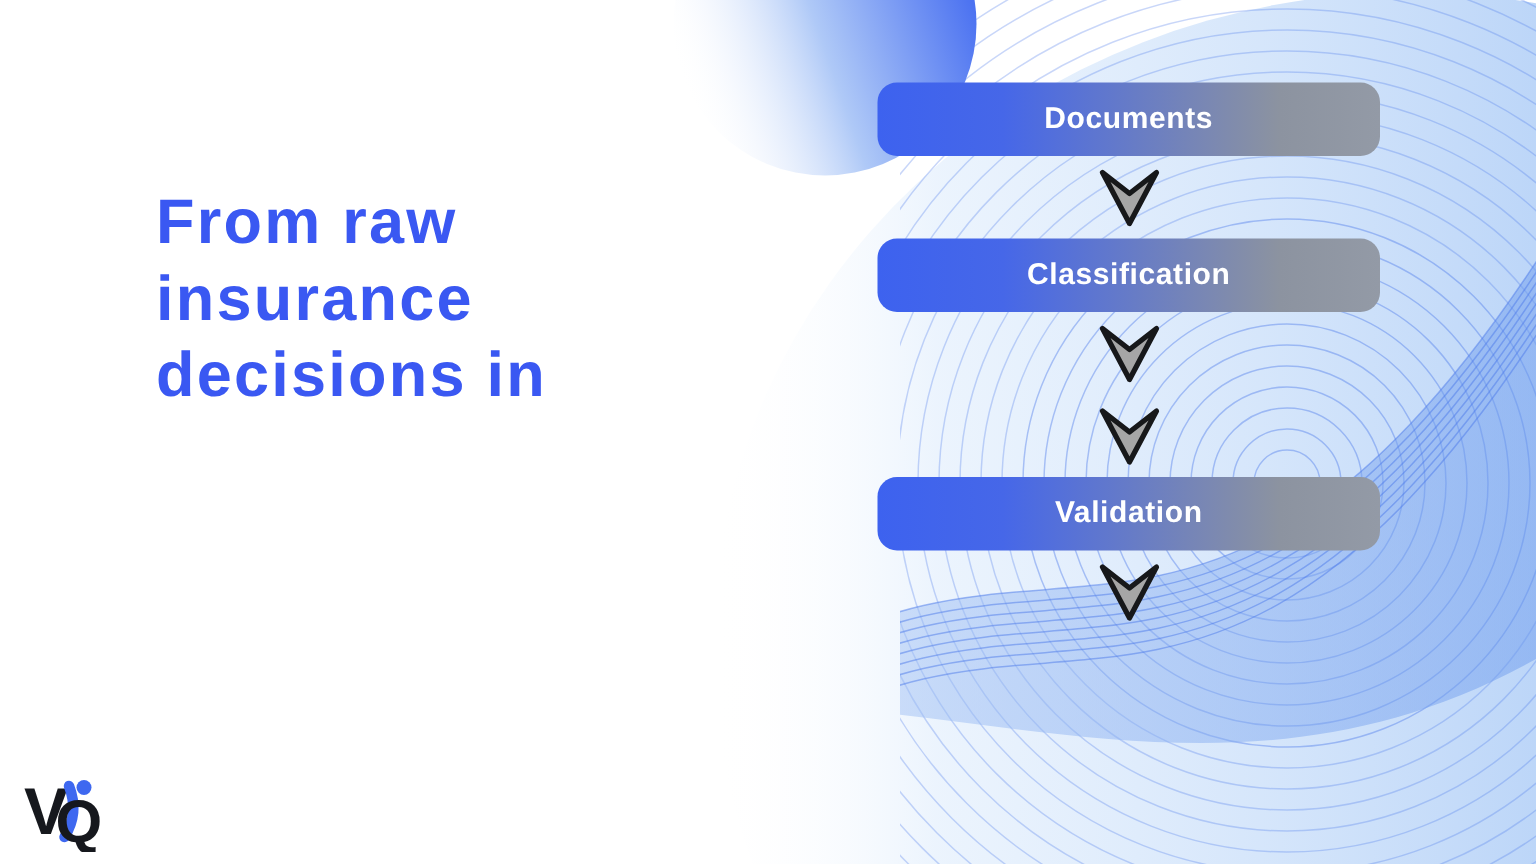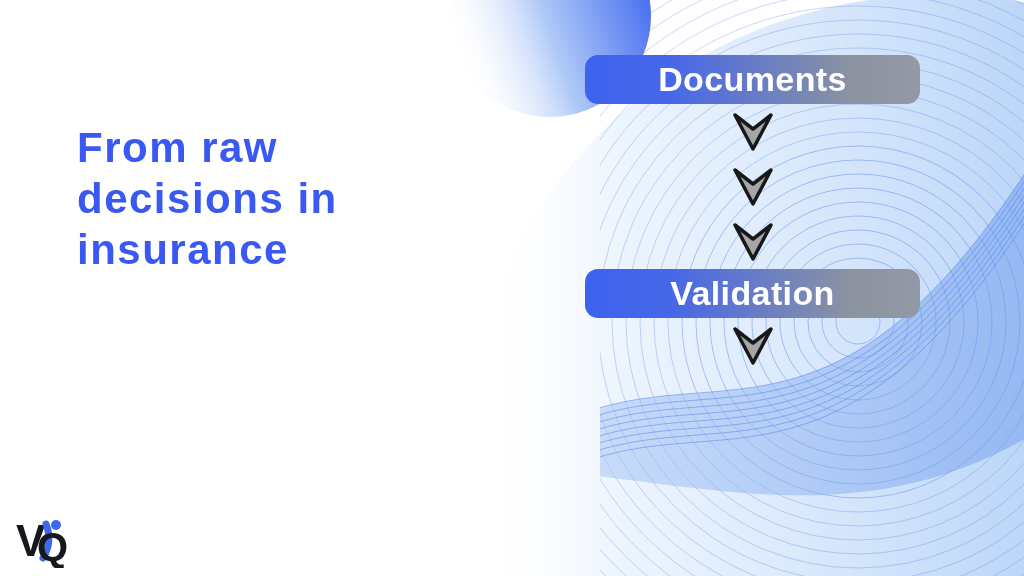--- a/index.html
+++ b/index.html
@@ -2,32 +2,32 @@
 <html><head>
 <meta charset="utf-8">
 <style>
   html,body{margin:0;padding:0;background:#ffffff;}
   .canvas{
     position:relative;width:1024px;height:576px;background:#ffffff;
     overflow:hidden;font-family:"Liberation Sans",sans-serif;
   }
   .bg{position:absolute;left:0;top:0;width:1024px;height:576px;}
   .title{
-    position:absolute;left:77px;top:122px;width:390px;
+    position:absolute;left:104px;top:122px;width:390px;
     color:#3A58F2;font-size:42px;font-weight:bold;line-height:51px;
     letter-spacing:1.5px;
   }
   .flow{
     position:absolute;left:585px;top:55px;width:335px;
     display:flex;flex-direction:column;
   }
   .step{
     height:49px;border-radius:13px;flex:0 0 auto;
     background:linear-gradient(90deg,#3D62EF 0%,#4667E8 25%,#8C93A0 80%,#939AA6 100%);
-    color:#ffffff;font-size:34px;font-weight:bold;letter-spacing:.4px;
+    color:#ffffff;font-size:20px;font-weight:bold;letter-spacing:.4px;
     display:flex;align-items:center;justify-content:center;
   }
   .arrowWrap{
     height:55px;flex:0 0 auto;
     display:flex;align-items:center;justify-content:center;
   }
   .logo{position:absolute;left:16px;top:516px;width:56px;height:52px;}
 </style>
 </head>
 <body>
@@ -113,36 +113,39 @@
       </g>
     </g>
 
     <g>
       <circle cx="550" cy="16" r="101" fill="url(#circGrad)"></circle>
     </g>
   </svg>
 
   <div class="title">
     <div>From raw</div>
+    <div>insurance</div>
     <div>decisions in</div>
-    <div>insurance</div>
   </div>
 
   <div class="flow">
 
     <div class="step">
       <span>Documents</span>
     </div>
 
     <div class="arrowWrap">
       <svg width="46" height="42" viewBox="0 0 46 42">
         <path d="M5 4 L23 18 L41 4 L23 38 Z" fill="#A6A6A6" stroke="#17181A" stroke-width="3.5" stroke-linejoin="round"></path>
       </svg>
     </div>
 
+    <div class="step">
+      <span>Classification</span>
+    </div>
 
     <div class="arrowWrap">
       <svg width="46" height="42" viewBox="0 0 46 42">
         <path d="M5 4 L23 18 L41 4 L23 38 Z" fill="#A6A6A6" stroke="#17181A" stroke-width="3.5" stroke-linejoin="round"></path>
       </svg>
     </div>
 
 
     <div class="arrowWrap">
       <svg width="46" height="42" viewBox="0 0 46 42">

